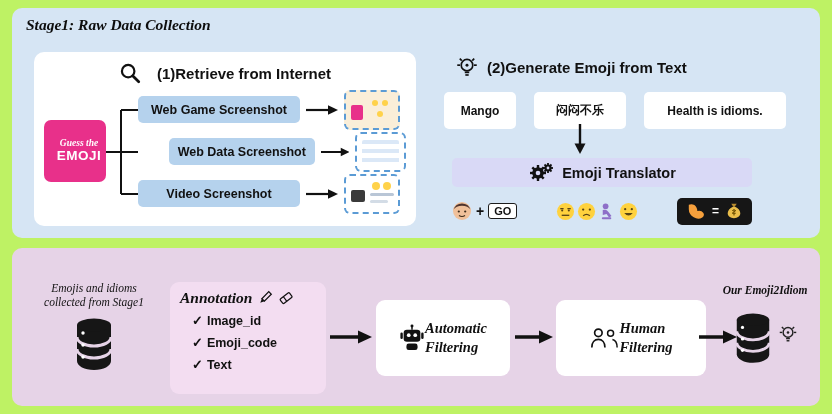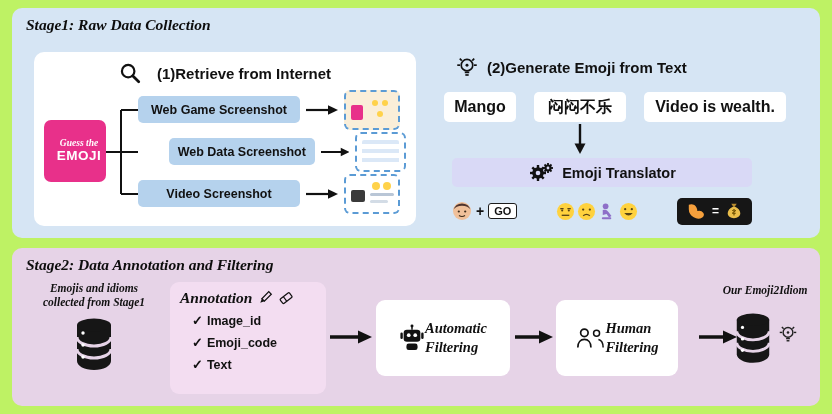--- a/index.html
+++ b/index.html
@@ -43,52 +43,52 @@
   .t-rows { position: absolute; left: 5px; right: 5px; top: 6px; bottom: 6px; background: repeating-linear-gradient(#dbe8f7 0 4px, #fff 4px 9px); border-radius: 2px; }
   .t-dark { position: absolute; left: 5px; top: 14px; width: 14px; height: 12px; background: #3a3a3a; border-radius: 2px; }
   .t-line { position: absolute; left: 24px; top: 17px; width: 24px; height: 3px; background: #b9c6d6; border-radius: 2px; }
   .t-line2 { position: absolute; left: 24px; top: 24px; width: 18px; height: 3px; background: #d3dce6; border-radius: 2px; }
   .t-face { position: absolute; width: 8px; height: 8px; border-radius: 50%; background: #ffd24a; }
   .t-f1 { left: 26px; top: 6px; } .t-f2 { left: 37px; top: 6px; }
 
   
   .gen-head { position: absolute; left: 442px; top: 46px; display: flex; align-items: center; gap: 7px; }
   .gen-inputs { position: absolute; left: 432px; top: 84px; display: flex; gap: 18px; }
-  .inp { height: 30px; background: #fff; border-radius: 5px; display: flex; align-items: center; justify-content: center; font-weight: bold; font-size: 16px; }
+  .inp { height: 37px; background: #fff; border-radius: 5px; display: flex; align-items: center; justify-content: center; font-weight: bold; font-size: 12px; }
   .inp-0 { width: 72px; } .inp-1 { width: 92px; } .inp-2 { width: 142px; }
   .down-arrow { position: absolute; left: 561px; top: 116px; }
   .translator {
     position: absolute; left: 440px; top: 150px; width: 300px; height: 29px;
     background: var(--translator-lavender, #d9d9f6); border-radius: 5px;
     display: flex; align-items: center; justify-content: center; gap: 8px;
     font-weight: bold; font-size: 14.5px;
   }
   .gen-out { position: absolute; left: 440px; top: 188px; width: 300px; height: 30px; display: flex; align-items: center; justify-content: space-between; }
   .out-group { display: flex; align-items: center; gap: 4px; }
   .faces { gap: 2px; }
   .op { font-weight: bold; font-size: 14px; }
   .go-box { background: #fff; border: 1.5px solid #1c1c1c; border-radius: 3px; font-weight: bold; font-size: 11px; padding: 1px 5px; }
   .out-dark { display: flex; align-items: center; gap: 6px; background: #161616; border-radius: 5px; height: 27px; padding: 0 9px; }
   .op-white { color: #fff; font-weight: bold; font-size: 12px; }
 
   
   .source { position: absolute; left: 12px; top: 34px; width: 140px; text-align: center; }
-  .src-line { display: block; font-family: "Liberation Serif", serif; font-style: italic; font-weight: bold; font-size: 11.5px; line-height: 1.18; }
+  .src-line { display: block; font-family: "Liberation Serif", serif; font-style: italic; font-weight: normal; font-size: 11.5px; line-height: 1.18; }
   .source svg, .output svg.db { display: inline-block; margin-top: 6px; }
   .annotation { position: absolute; left: 158px; top: 34px; width: 156px; height: 112px; background: var(--annotation-pink, #f3ddf1); border-radius: 9px; padding: 7px 10px; }
   .ann-head { display: flex; align-items: center; gap: 5px; margin-bottom: 3px; }
   .ann-title { font-family: "Liberation Serif", serif; font-style: italic; font-weight: bold; font-size: 15.5px; }
   .ann-item { display: flex; align-items: center; gap: 4px; font-weight: bold; font-size: 12.5px; line-height: 22px; padding-left: 12px; }
   .chk { font-size: 13px; }
   .fbox {
     position: absolute; top: 52px; height: 76px; background: #fff; border-radius: 9px;
     display: flex; align-items: center; justify-content: center; padding: 0 8px;
   }
   .auto { left: 364px; width: 134px; }
-  .human { left: 544px; width: 122px; }
+  .human { left: 544px; width: 150px; }
   .ftext span { display: block; font-family: "Liberation Serif", serif; font-style: italic; font-weight: bold; font-size: 14.5px; line-height: 1.3; }
   .ar { position: absolute; top: 81px; }
   .ar1 { left: 318px; } .ar2 { left: 503px; } .ar3 { left: 687px; }
   .output { position: absolute; left: 700px; top: 36px; width: 106px; text-align: center; }
   .out-label { font-family: "Liberation Serif", serif; font-style: italic; font-weight: bold; font-size: 11.5px; }
   .out-icons { display: flex; align-items: center; justify-content: center; gap: 3px; margin-top: 8px; }
 </style>
 </head>
 <body>
 
@@ -170,21 +170,21 @@
         <line x1="21.5" y1="12" x2="24.5" y2="12" stroke="#111" stroke-width="1.8"></line>
         <line x1="6.2" y1="5" x2="8.4" y2="7.2" stroke="#111" stroke-width="1.8"></line>
         <line x1="21.8" y1="5" x2="19.6" y2="7.2" stroke="#111" stroke-width="1.8"></line>
       </svg>
       <span class="head-text">(2)Generate Emoji from Text</span>
     </div>
 
     <div class="gen-inputs">
       <div class="inp inp-0">Mango</div>
       <div class="inp inp-1">闷闷不乐</div>
-      <div class="inp inp-2">Video is wealth.</div>
+      <div class="inp inp-2">Health is idioms.</div>
     </div>
 
     <svg class="down-arrow" width="14" height="30" viewBox="0 0 14 30">
       <line x1="7" y1="0" x2="7" y2="21" stroke="#111" stroke-width="2.4"></line>
       <polygon points="1.5,19.5 12.5,19.5 7,30" fill="#111"></polygon>
     </svg>
 
     <div class="translator">
       <svg width="26" height="24" viewBox="0 0 26 24">
         <g stroke="#111" stroke-width="2.4">
@@ -256,21 +256,20 @@
         <svg width="18" height="18" viewBox="0 0 20 20">
           <path d="M7 2 h6 l-2.2 3.2 h-1.6z" fill="#b98c2e"></path>
           <path d="M8.8 5.2 h2.4 c3.6 1.6 5.8 4.4 5.8 7.4 c0 3.2 -3 5.4 -7 5.4 s-7 -2.2 -7 -5.4 c0 -3 2.2 -5.8 5.8 -7.4z" fill="#e9bd4a"></path>
           <path d="M10 8 v7 M8 9.6 q2 -1.6 4 0 q-2 1.4 -4 2.8 q2 1.6 4 0" fill="none" stroke="#6b4e00" stroke-width="1.1"></path>
         </svg>
       </div>
     </div>
   </section>
 
   <section class="panel stage2">
-    <div class="stage-title">Stage2: Data Annotation and Filtering</div>
 
     <div class="source">
       <span class="src-line">Emojis and idioms</span>
       <span class="src-line">collected from Stage1</span>
       <svg width="44" height="56" viewBox="0 0 44 56">
         <path d="M5 10 v36 c0 5 7.6 9 17 9 s17 -4 17 -9 V10" fill="#161616"></path>
         <ellipse cx="22" cy="10" rx="17" ry="6.5" fill="#161616"></ellipse>
         <path d="M5 22 c0 5 7.6 9 17 9 s17 -4 17 -9" fill="none" stroke="#e6d3e7" stroke-width="3"></path>
         <path d="M5 34 c0 5 7.6 9 17 9 s17 -4 17 -9" fill="none" stroke="#e6d3e7" stroke-width="3"></path>
         <circle cx="11" cy="18" r="1.7" fill="#fff"></circle>

